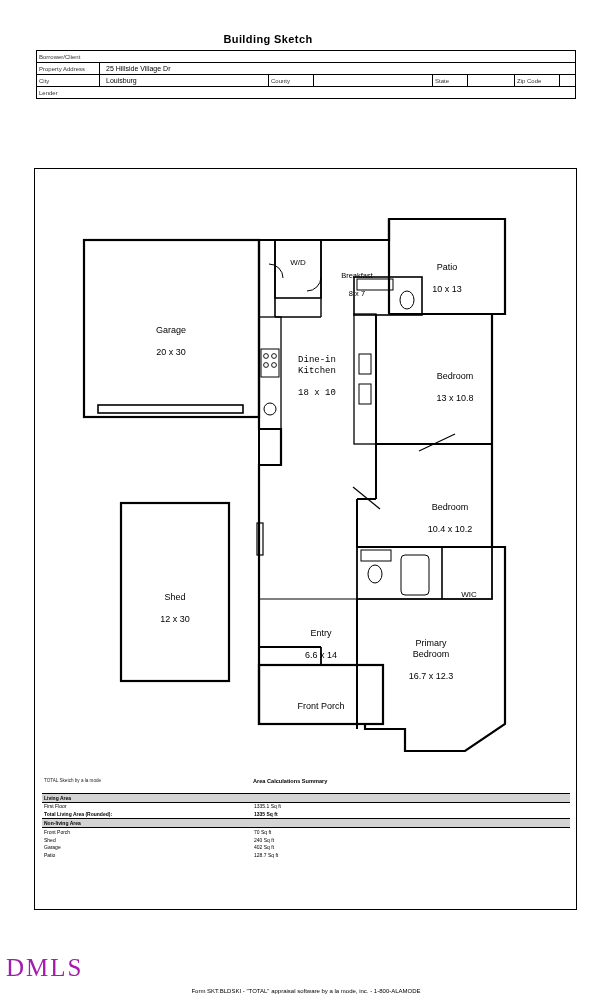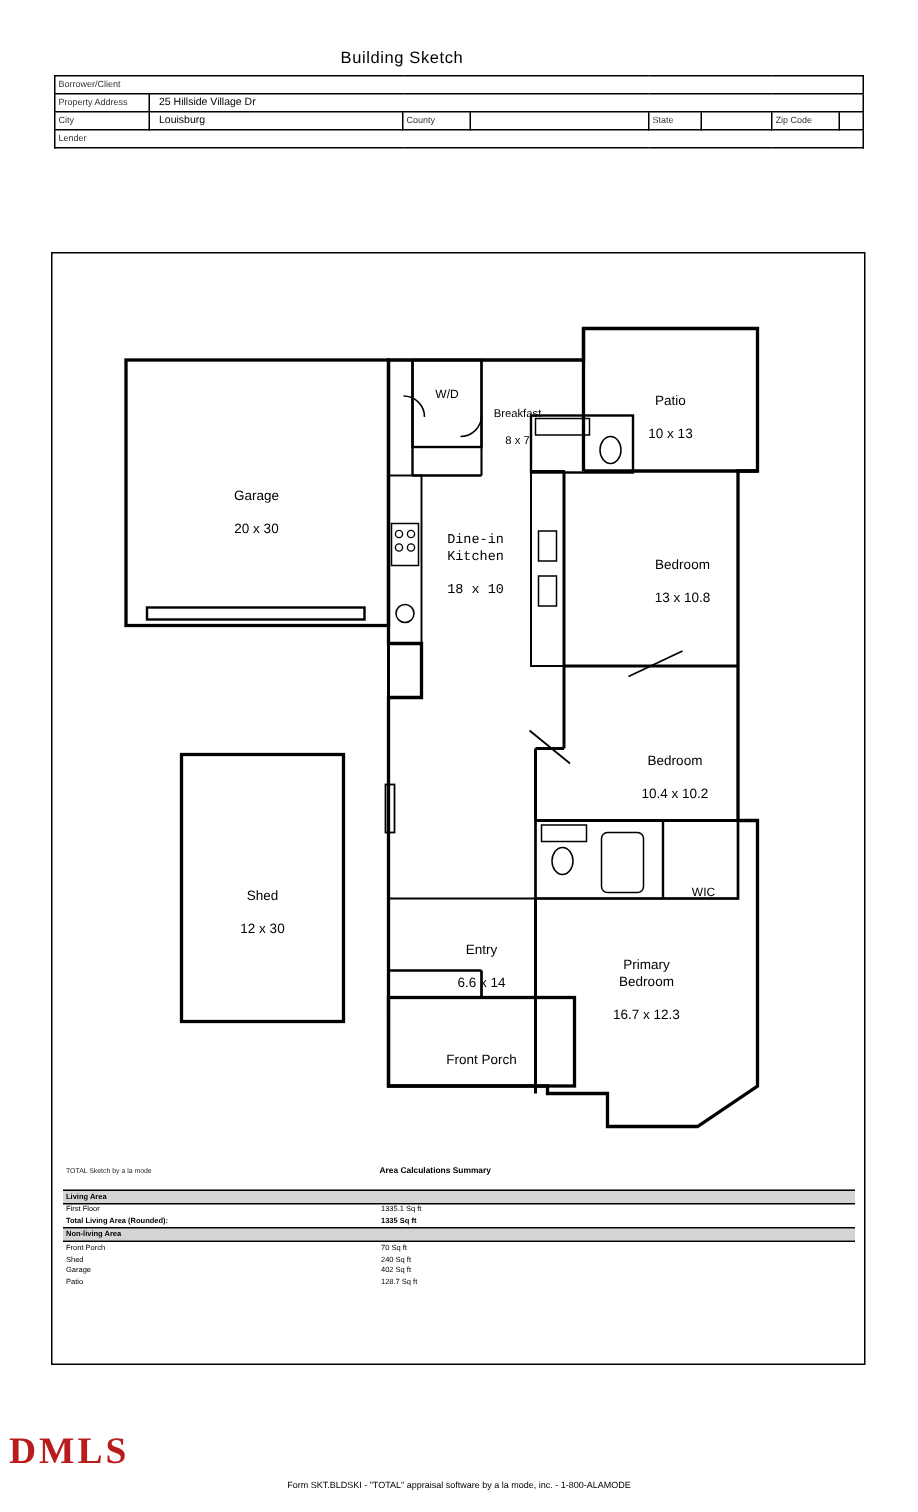--- a/index.html
+++ b/index.html
@@ -17,21 +17,21 @@
   }
 
   
   .page-title {
     position: absolute;
     top: 33px;
     left: 0;
     width: 536px;
     text-align: center;
     font-size: 11px;
-    font-weight: normal;
+    font-weight: bold;
     letter-spacing: 0.4px;
   }
 
   
   .header-table {
     position: absolute;
     left: 36px;
     top: 50px;
     width: 540px;
     border: 1px solid #000;
@@ -120,23 +120,22 @@
   .rule-top { border-top: 1px solid #000; }
   .rule-bot { border-bottom: 1px solid #000; }
 
   
   .watermark {
     position: absolute;
     left: 6px;
     bottom: 26px;
     font-size: 25px;
     letter-spacing: 2px;
-    color: #b91c1c;
+    color: #a21caf;
     font-family: "Liberation Serif", serif;
-    font-weight: bold;
   }
   .form-footer {
     position: absolute;
     bottom: 14px;
     left: 0;
     width: 612px;
     text-align: center;
     font-size: 6px;
     color: #000;
   }
@@ -267,21 +266,21 @@
 
     <div class="room-label" style="left:86px; top:145px; width:100px;">
       <div>Garage</div>
       <div>20 x 30</div>
     </div>
 
     <div class="room-label small" style="left:238px; top:79px; width:50px;">
       <div>W/D</div>
     </div>
 
-    <div class="room-label tiny" style="left:276px; top:93px; width:68px;">
+    <div class="room-label tiny" style="left:288px; top:93px; width:68px;">
       <div>Breakfast</div>
       <div>8 x 7</div>
     </div>
 
     <div class="room-label" style="left:372px; top:82px; width:80px;">
       <div>Patio</div>
       <div>10 x 13</div>
     </div>
 
     <div class="room-label" style="left:248px; top:175px; width:68px;font-family:Liberation Mono, monospace;">

